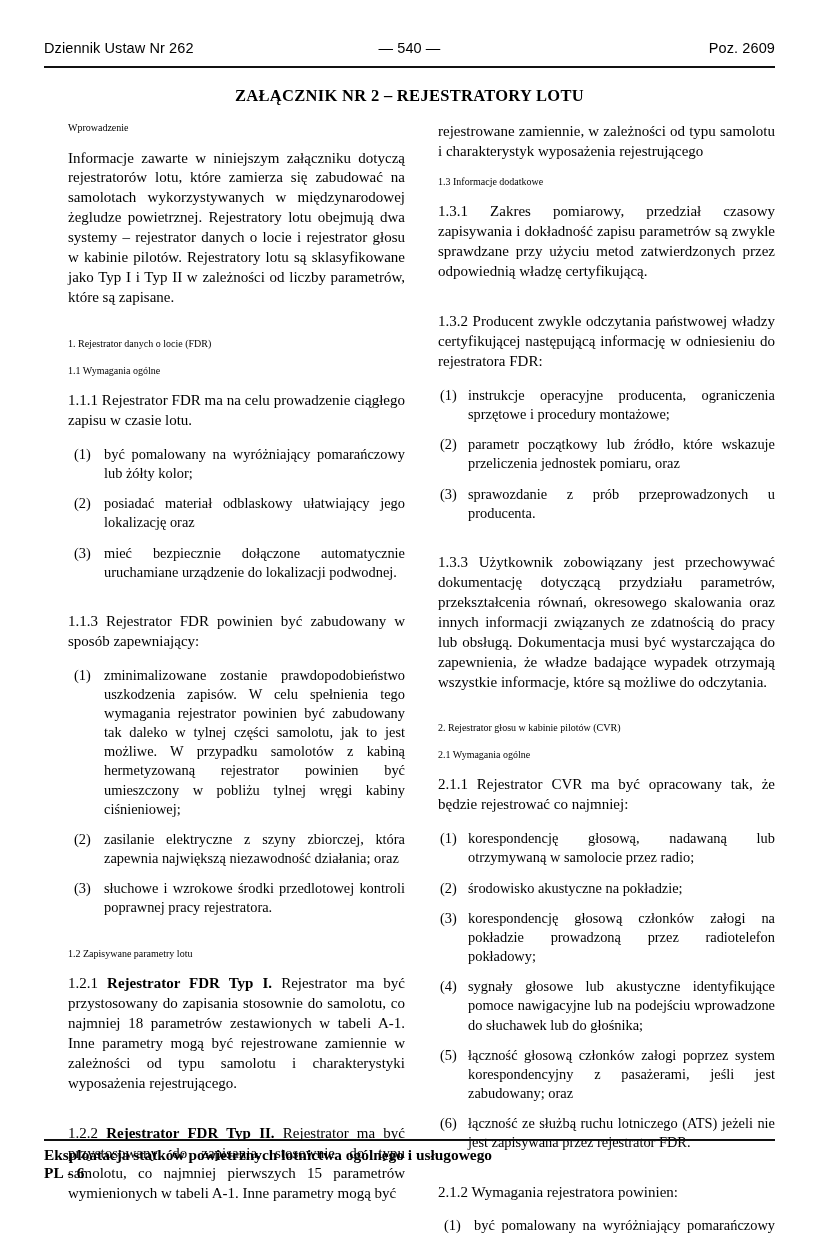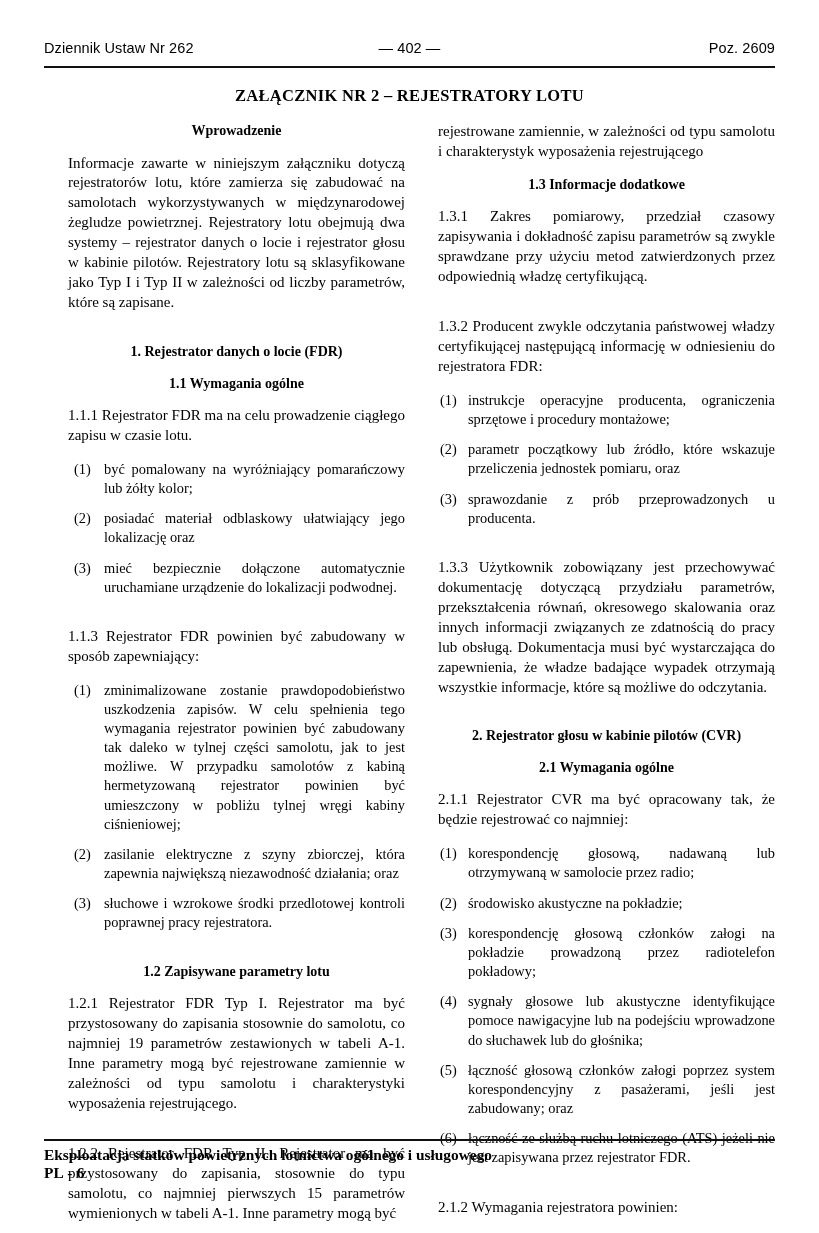--- a/index.html
+++ b/index.html
@@ -76,23 +76,23 @@
   }
   .col {
     position: absolute;
     top: 0;
     width: 337px;
   }
   .col-left  { left: 24px; }
   .col-right { left: 394px; }
 
   h3.section {
-    font-size: 14px;
-    font-weight: bold;
-    text-align: center;
+    font-size: 10px;
+    font-weight: normal;
+    text-align: left;
     margin: 0 0 14px 0;
     line-height: 1.25;
   }
   .spacer-lg { height: 16px; }
 
   p.body {
     margin: 0 0 14px 0;
     font-size: 15px;
     line-height: 1.33;
     text-align: justify;
@@ -121,21 +121,21 @@
     top: 0;
     width: 30px;
     text-align: left;
     font-size: 14.4px;
   }
   ol.items.narrow li { padding-left: 30px; }
   ol.items.narrow li .marker { left: 2px; width: 28px; }
 
   .hang { display: block; }
 
-  b, strong { font-weight: normal; }
+  b, strong { font-weight: bold; }
 
   
   .rule-bottom {
     position: absolute;
     left: 44px;
     top: 1139px;
     width: 731px;
     height: 1.6px;
     background: #111;
   }
@@ -154,21 +154,21 @@
   }
   .footer .right { letter-spacing: 0.2px; }
 </style>
 </head>
 <body>
 
 <div class="page">
 
   <div class="runhead">
     <span class="left">Dziennik Ustaw Nr 262</span>
-    <span class="center">— 402 —</span>
+    <span class="center">— 540 —</span>
     <span class="right">Poz. 2609</span>
   </div>
   <div class="rule-top"></div>
 
   <div class="doc-title">ZAŁĄCZNIK NR 2 – REJESTRATORY LOTU</div>
 
   <div class="columns">
 
     <div class="col col-left">
 
@@ -214,21 +214,21 @@
         <li>
           <span class="marker">(3)</span>
           <span class="hang">słuchowe i wzrokowe środki przedlotowej kontroli poprawnej pracy rejestratora.</span>
         </li>
       </ol>
 
       <div class="spacer-lg"></div>
 
       <h3 class="section">1.2 Zapisywane parametry lotu</h3>
 
-      <p class="body"><span>1.2.1</span> <b>Rejestrator FDR Typ I.</b> <span>Rejestrator ma być przystosowany do zapisania stosownie do samolotu, co najmniej 19 parametrów zestawionych w tabeli A-1. Inne parametry mogą być rejestrowane zamiennie w zależności od typu samolotu i charakterystyki wyposażenia rejestrującego.</span></p>
+      <p class="body"><span>1.2.1</span> <b>Rejestrator FDR Typ I.</b> <span>Rejestrator ma być przystosowany do zapisania stosownie do samolotu, co najmniej 18 parametrów zestawionych w tabeli A-1. Inne parametry mogą być rejestrowane zamiennie w zależności od typu samolotu i charakterystyki wyposażenia rejestrującego.</span></p>
 
       <div class="spacer-lg"></div>
 
       <p class="body last"><span>1.2.2</span> <b>Rejestrator FDR Typ II.</b> <span>Rejestrator ma być przystosowany do zapisania, stosownie do typu samolotu, co najmniej pierwszych 15 parametrów wymienionych w tabeli A-1. Inne parametry mogą być</span></p>
 
     </div>
 
     <div class="col col-right">
 
       <p class="body">rejestrowane zamiennie, w zależności od typu samolotu i charakterystyk wyposażenia rejestrującego</p>

